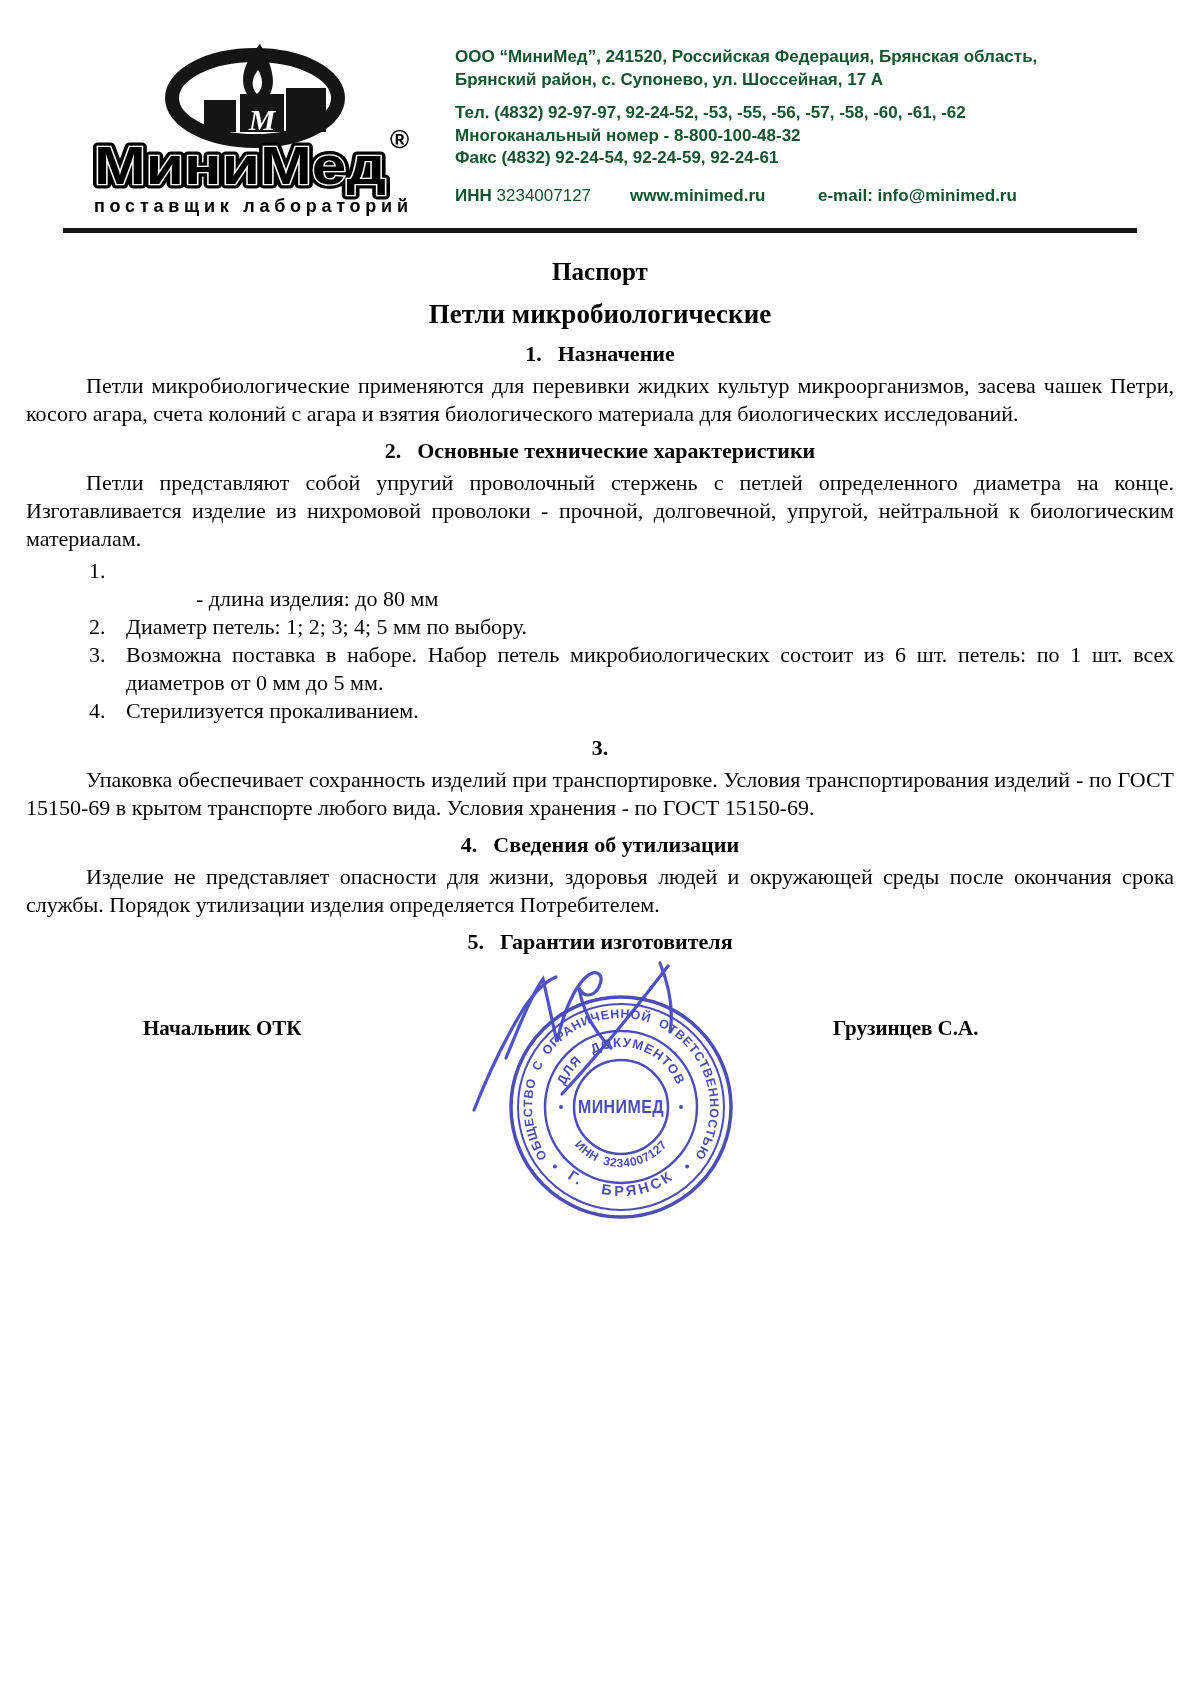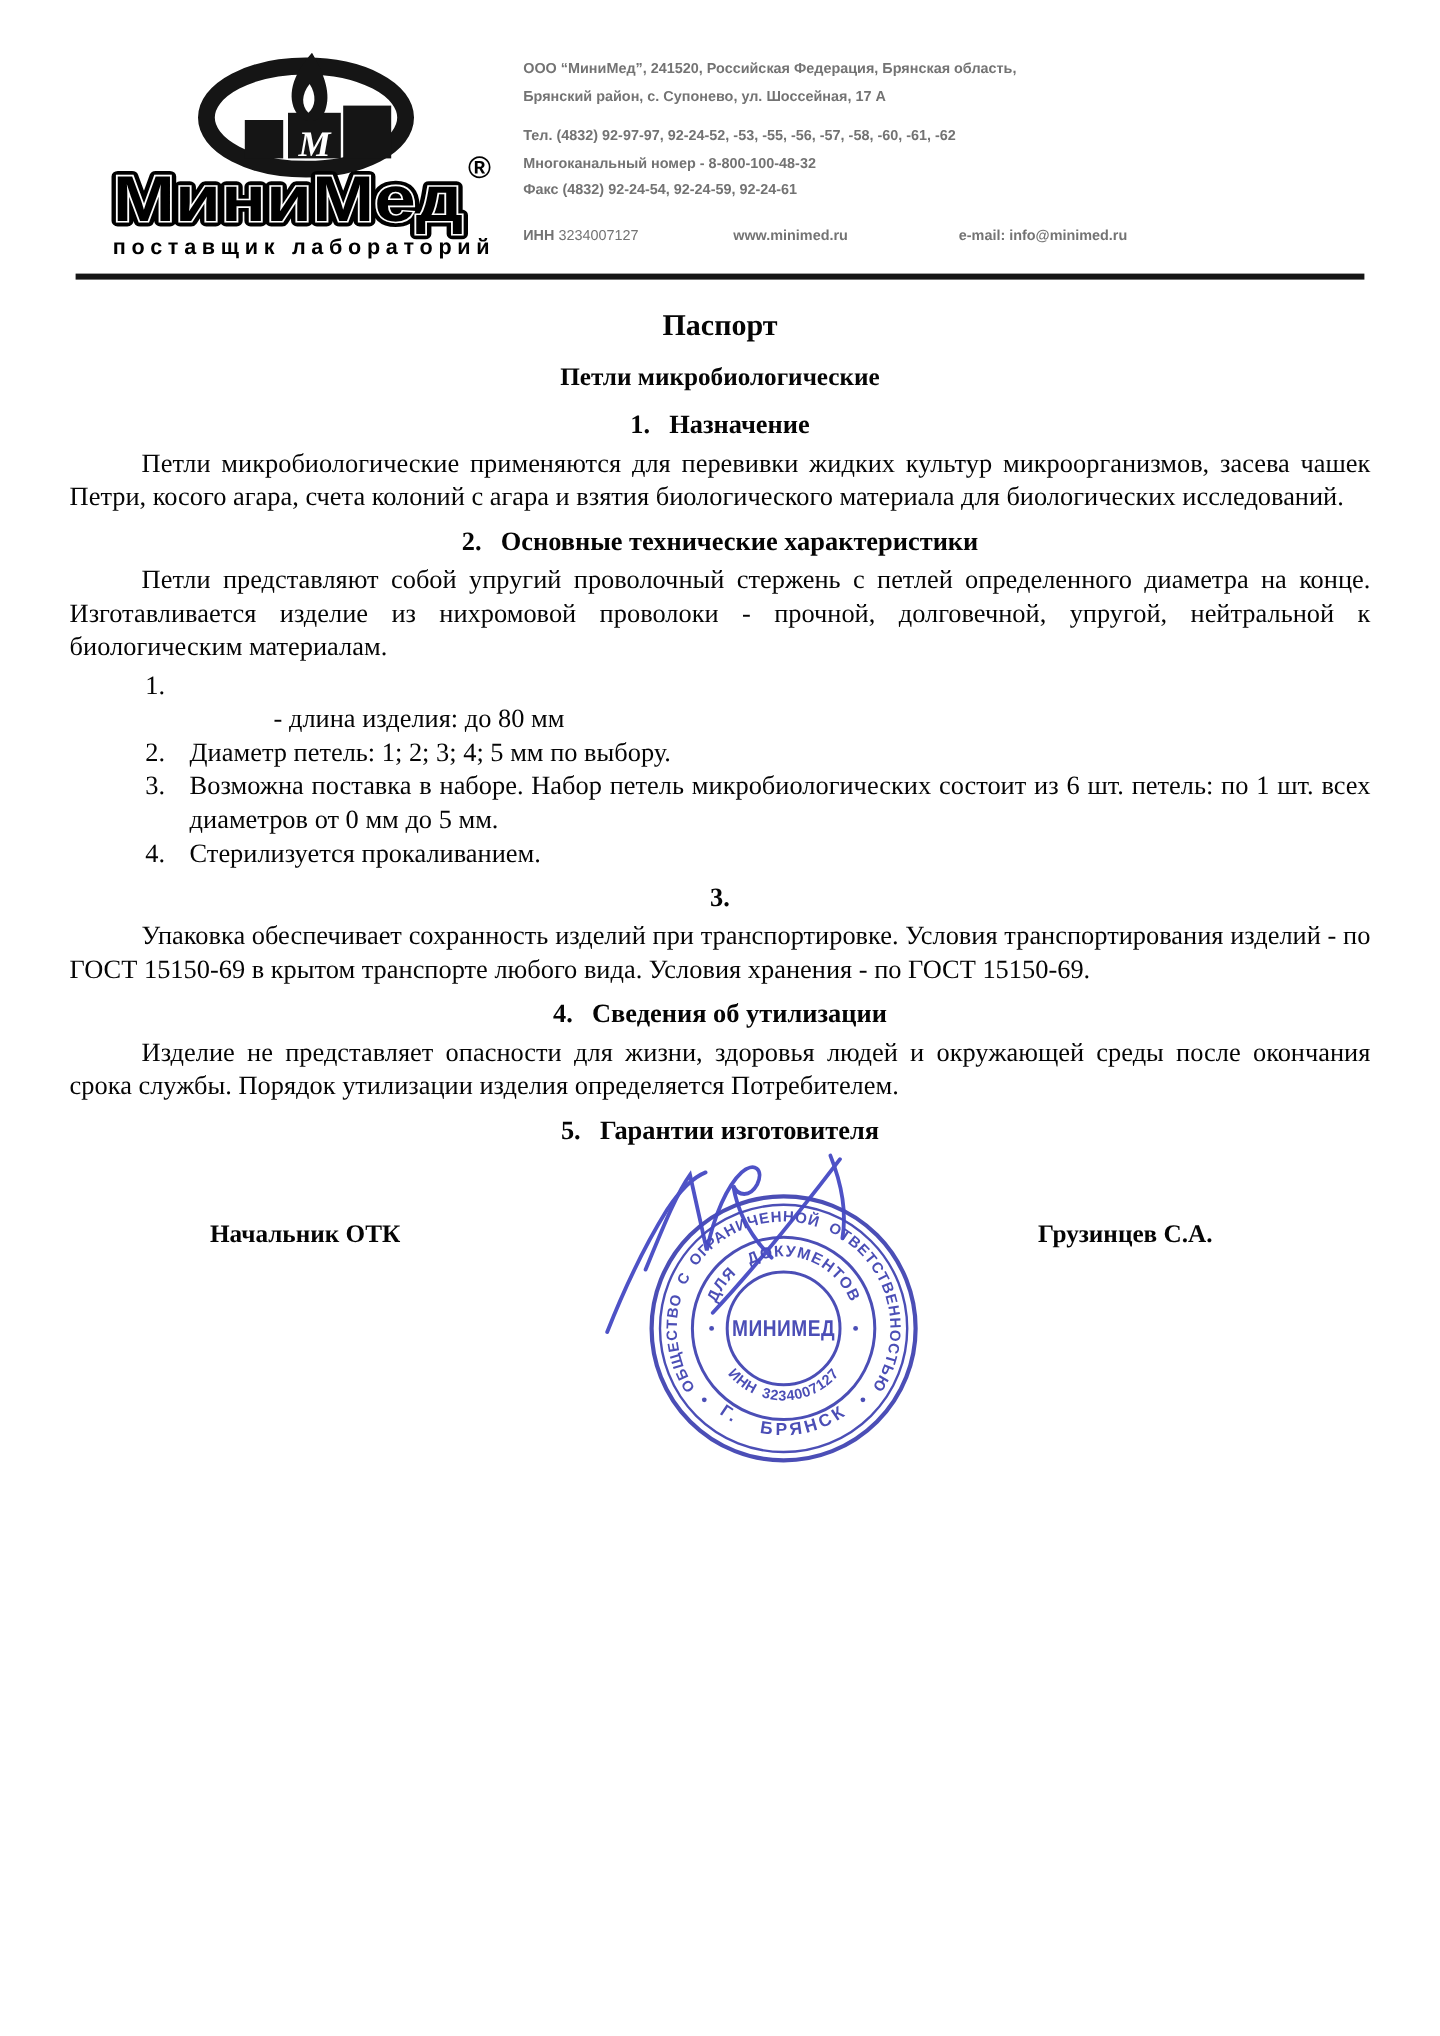--- a/index.html
+++ b/index.html
@@ -11,41 +11,41 @@
     margin: 0 auto;
     background: #ffffff;
     color: #000;
     overflow: hidden;
   }
 
   
   .letterhead { position: relative; height: 228px; }
   .logo-svg { position: absolute; left: 92px; top: 36px; }
   .contact {
-    position: absolute; left: 436px; top: 46px;
+    position: absolute; left: 455px; top: 46px;
     font-family: "Liberation Sans", sans-serif;
-    font-size: 12px; font-weight: bold; line-height: 22.5px;
-    color: #737373;
+    font-size: 17px; font-weight: bold; line-height: 22.5px;
+    color: #14532d;
   }
   .contact .grp { margin-top: 11px; }
   .inn-row { display: flex; margin-top: 15px; align-items: baseline; }
   .inn-cell { width: 175px; }
   .inn-num { font-weight: normal; }
   .site-cell { width: 188px; }
   .rule { height: 5px; background: #161616; margin: 0 63px; }
 
   
   main {
-    padding: 0 58px;
+    padding: 0 26px;
     font-family: "Liberation Serif", serif;
     font-size: 22px; line-height: 28px;
     color: #050505;
   }
   .doc-title   { text-align: center; font-weight: bold; font-size: 25px; line-height: 31px; margin-top: 23px; }
-  .doc-subtitle{ text-align: center; font-weight: bold; font-size: 21px; line-height: 34px; margin-top: 10px; }
+  .doc-subtitle{ text-align: center; font-weight: bold; font-size: 27px; line-height: 34px; margin-top: 10px; }
   .sec-head {
     display: flex; justify-content: center; gap: 16px;
     font-weight: bold; font-size: 22px; line-height: 28px;
     margin: 9px 0 4px;
   }
   .para { text-align: justify; text-indent: 60px; margin: 2px 0 4px; }
   .tech-list { margin: 4px 0 2px; }
   .li { display: flex; }
   .li-num  { width: 37px; margin-left: 63px; flex: none; }
   .li-text { flex: 1; text-align: justify; }

